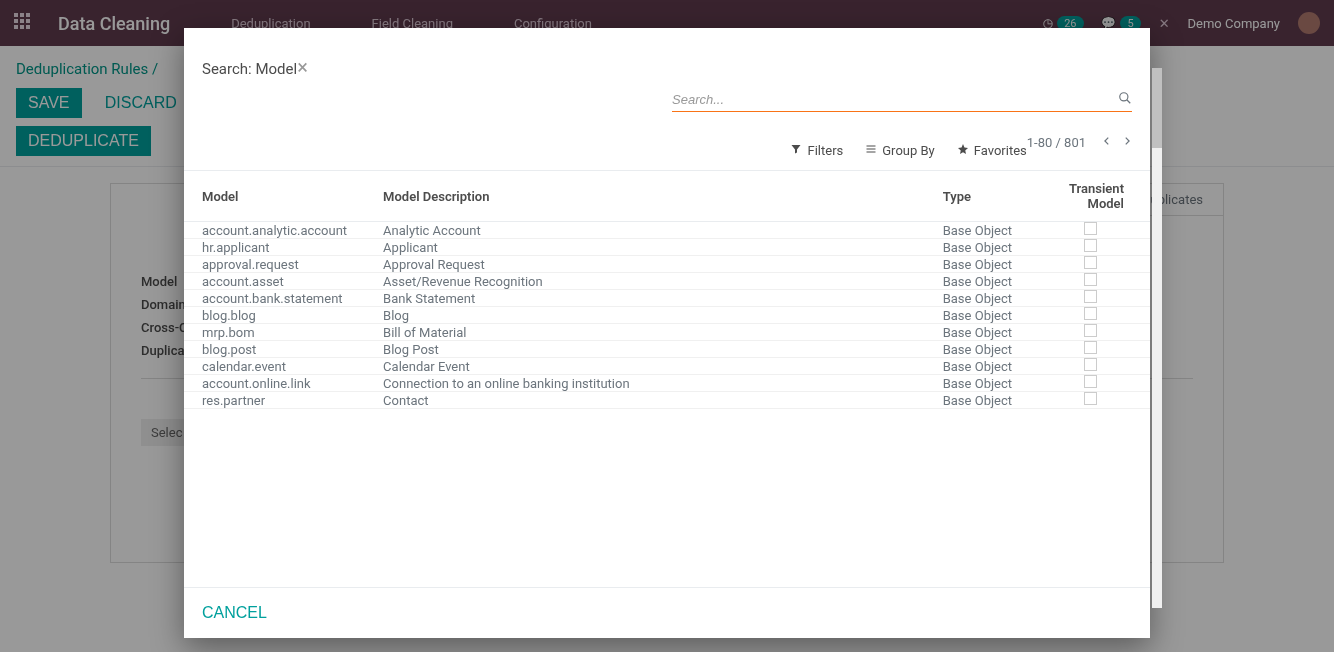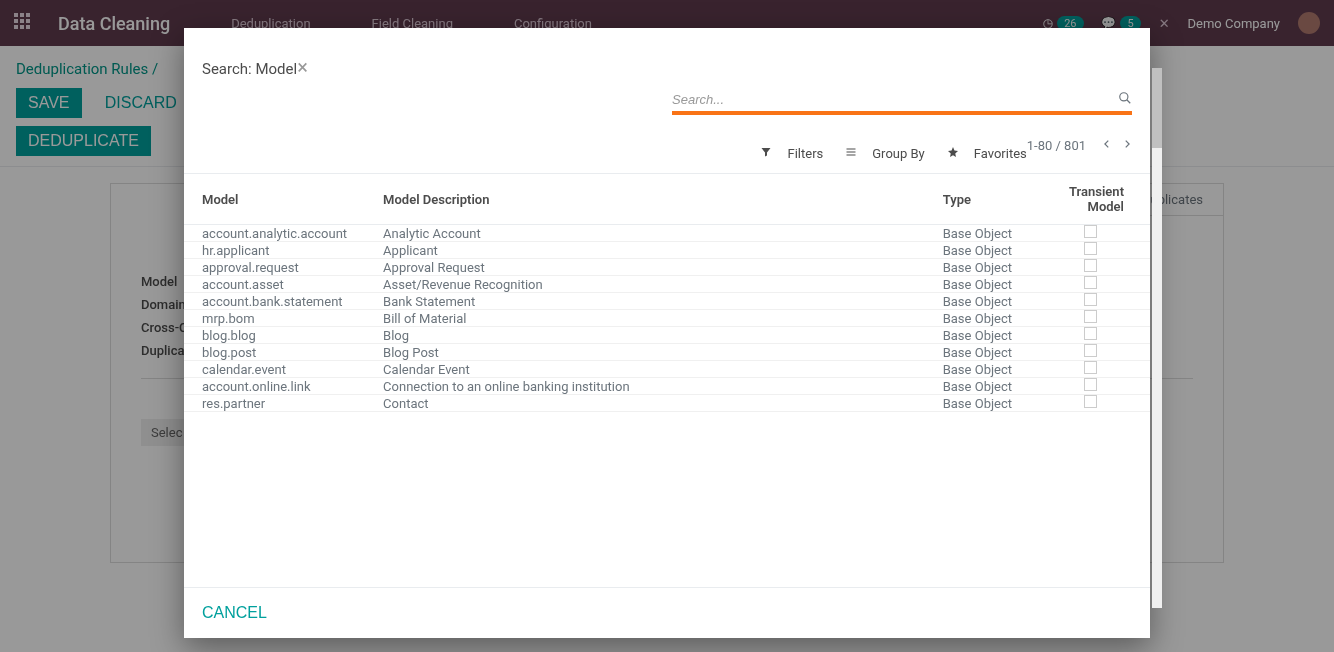--- a/index.html
+++ b/index.html
@@ -94,33 +94,33 @@
   .modal-title { font-size: 15px; color: #4c4c4c; }
   .modal-close { color: #999; font-size: 20px; cursor: pointer; line-height: 14px; }
 
   .modal-controls {
     padding: 0 18px 12px;
     border-bottom: 1px solid #e9ecef;
   }
   .search-row { display: flex; justify-content: flex-end; margin-bottom: 14px; }
   .search-box {
     width: 460px; display: flex; align-items: center;
-    border-bottom: 4px solid #f97316; padding: 3px 0;
+    border-bottom: 1px solid #f97316; padding: 3px 0;
   }
   .search-box input {
     flex: 1; border: none; outline: none; font-size: 13px;
     color: #666;
   }
   .search-box input::placeholder { color: #999; font-style: italic; }
   .search-icon { color: #6c757d; font-size: 14px; }
   .cp-row {
     display: flex; justify-content: space-between; align-items: center;
   }
   .cp-left { display: flex; gap: 22px; color: #4c4c4c; font-size: 13px; }
-  .cp-item { display: flex; align-items: center; gap: 15px; cursor: pointer; margin-top: 17px; }
+  .cp-item { display: flex; align-items: center; gap: 5px; cursor: pointer; margin-top: 17px; }
   .cp-right { display: flex; align-items: center; gap: 16px; color: #4c4c4c; font-size: 13px; }
   .pager { color: #6c757d; }
   .pager-nav { display: flex; gap: 10px; color: #6c757d; font-size: 14px; }
   .pager-nav span { cursor: pointer; }
 
   
   .modal-body {
     flex: 1; overflow-y: auto;
   }
   .table { width: 100%; border-collapse: collapse; font-size: 13px; }
@@ -321,32 +321,32 @@
     <td class="col-type">Base Object</td>
     <td class="col-transient"><span class="checkbox"></span></td>
   </tr>
             <tr>
     <td class="col-model">account.bank.statement</td>
     <td class="col-desc">Bank Statement</td>
     <td class="col-type">Base Object</td>
     <td class="col-transient"><span class="checkbox"></span></td>
   </tr>
             <tr>
+    <td class="col-model">blog.blog</td>
+    <td class="col-desc">Blog</td>
+    <td class="col-type">Base Object</td>
+    <td class="col-transient"><span class="checkbox"></span></td>
+  </tr>
+            <tr>
     <td class="col-model">mrp.bom</td>
     <td class="col-desc">Bill of Material</td>
     <td class="col-type">Base Object</td>
     <td class="col-transient"><span class="checkbox"></span></td>
   </tr>
             <tr>
-    <td class="col-model">blog.blog</td>
-    <td class="col-desc">Blog</td>
-    <td class="col-type">Base Object</td>
-    <td class="col-transient"><span class="checkbox"></span></td>
-  </tr>
-            <tr>
     <td class="col-model">blog.post</td>
     <td class="col-desc">Blog Post</td>
     <td class="col-type">Base Object</td>
     <td class="col-transient"><span class="checkbox"></span></td>
   </tr>
             <tr>
     <td class="col-model">calendar.event</td>
     <td class="col-desc">Calendar Event</td>
     <td class="col-type">Base Object</td>
     <td class="col-transient"><span class="checkbox"></span></td>

